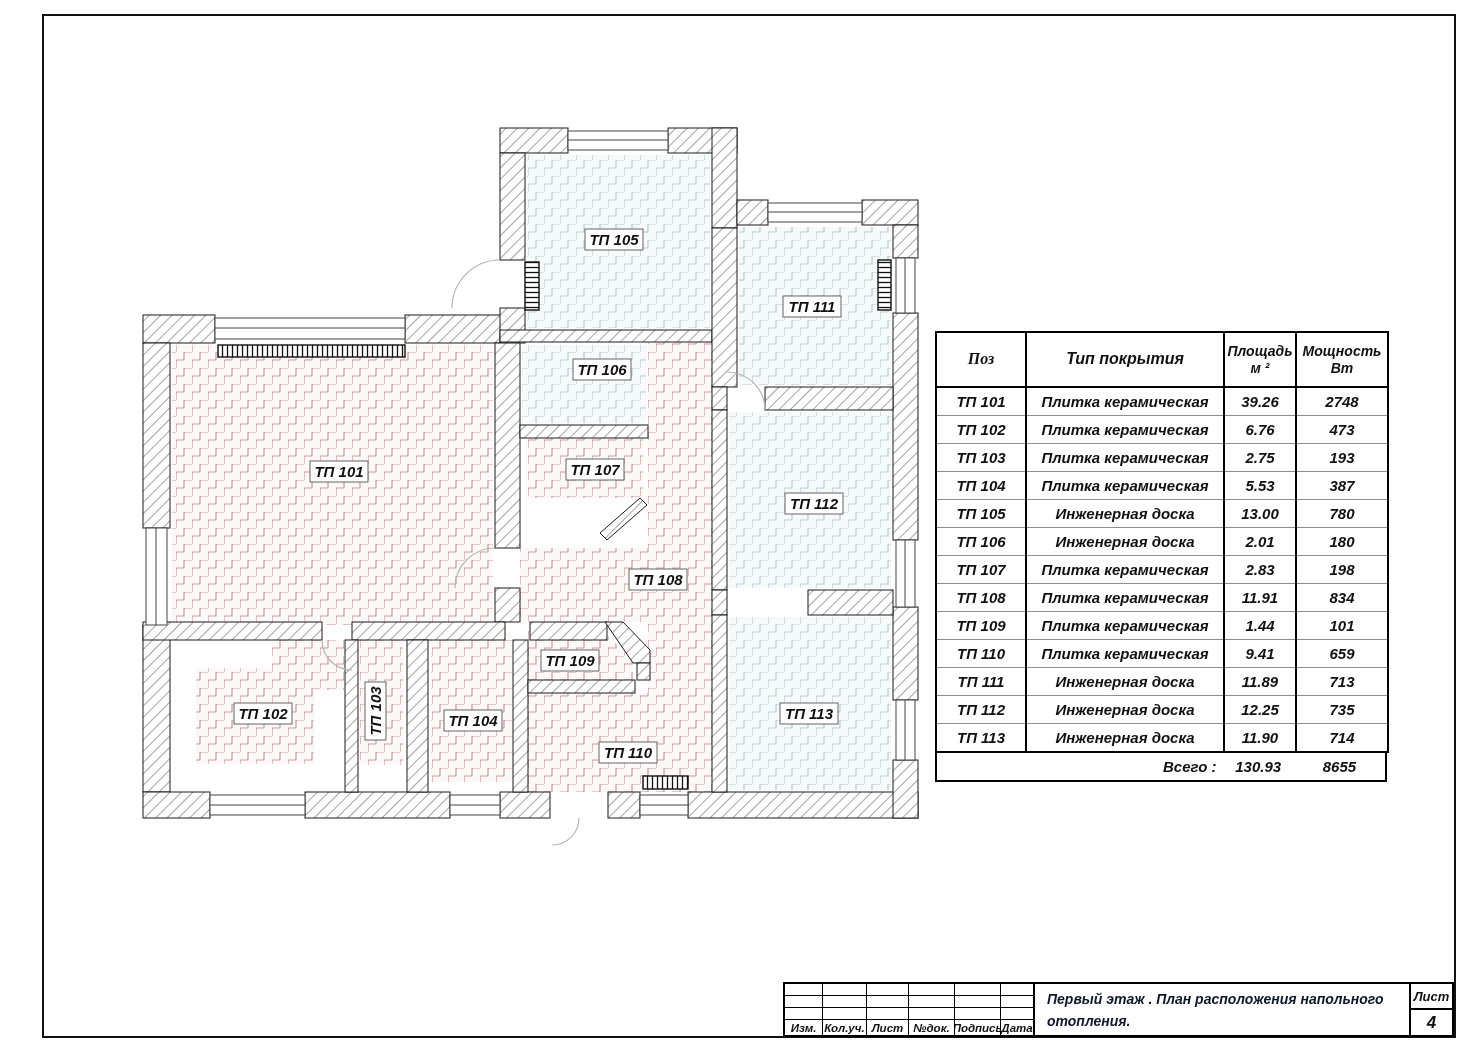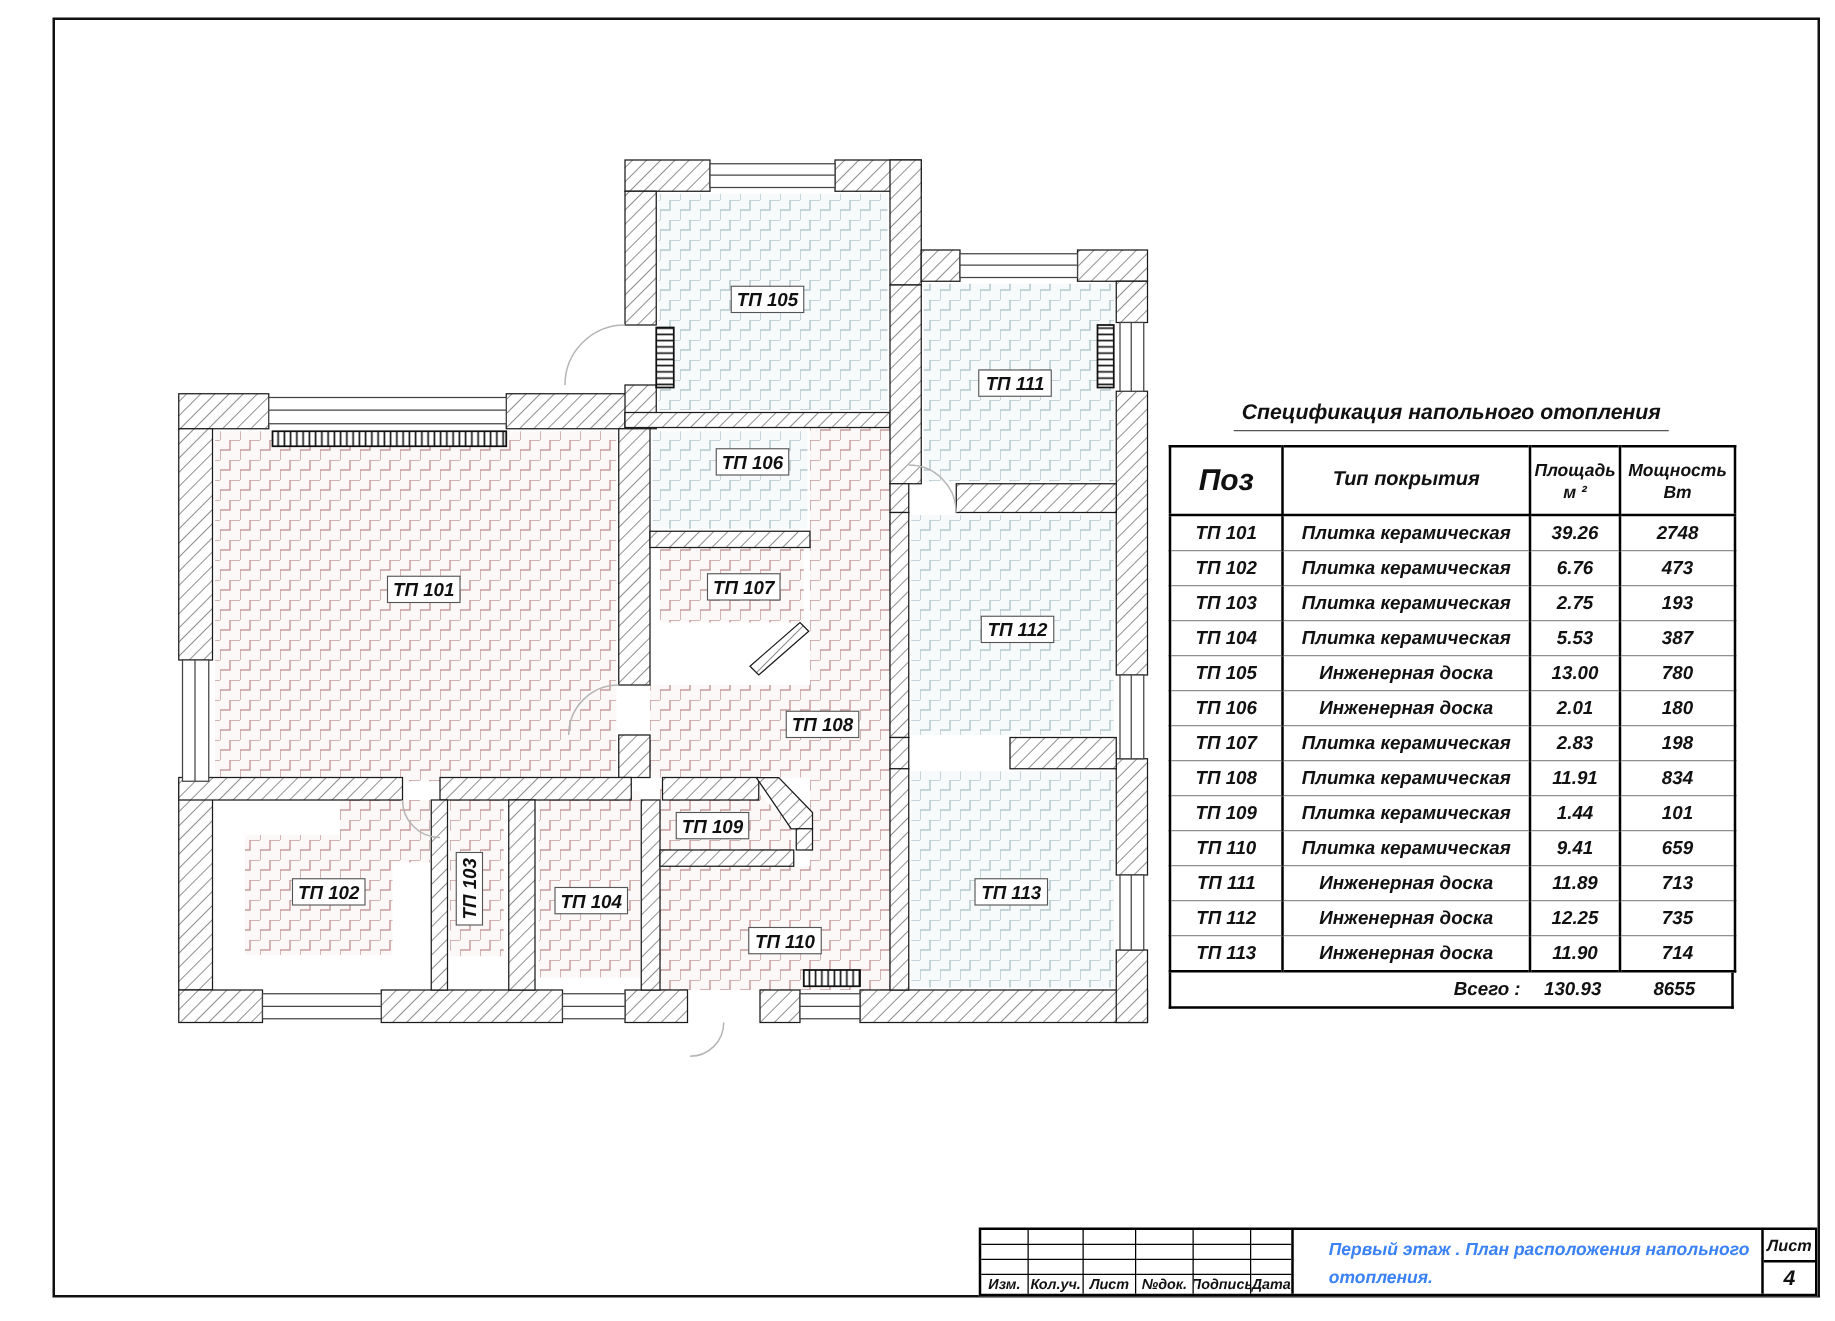--- a/index.html
+++ b/index.html
@@ -11,21 +11,21 @@
   .spec{position:absolute;left:935px;top:320px;width:452px;}
   .spec-title{text-align:center;font-size:17px;font-style:italic;font-weight:bold;color:#111;}
   .spec-title span{display:inline-block;border-bottom:1.5px solid #555;padding:0 6px 4px 6px;}
   table.spec-tbl{border-collapse:collapse;margin-top:11px;width:452px;table-layout:fixed;
                  border:2.5px solid #000;}
   table.spec-tbl col.c1{width:90px;} table.spec-tbl col.c2{width:198px;}
   table.spec-tbl col.c3{width:72px;} table.spec-tbl col.c4{width:92px;}
   table.spec-tbl th{border-right:2px solid #000;border-bottom:2px solid #000;
                     font-style:italic;color:#111;height:53px;vertical-align:middle;text-align:center;
                     padding:0;line-height:1.15;}
-  th.h-pos{font-size:24px;font-weight:bold;}
+  th.h-pos{font-size:16px;font-weight:bold;font-family:Liberation Serif, serif;}
   th.h-type{font-size:16px;font-weight:bold;border-radius:21px;}
   th.h-num{font-size:14px;font-weight:bold;}
   table.spec-tbl td{border-right:2px solid #000;border-top:1px solid #8f8f8f;
                     font-style:italic;font-weight:bold;color:#111;font-size:15px;
                     height:27px;text-align:center;vertical-align:middle;padding:0;}
   table.spec-tbl th:last-child,table.spec-tbl td:last-child{border-right:none;}
   .spec-total{display:flex;border:2.5px solid #000;border-top:none;height:27px;
               font-style:italic;font-weight:bold;font-size:15px;color:#111;align-items:center;}
   .spec-total .t-label{width:288px;text-align:right;padding-right:6px;box-sizing:border-box;}
   .spec-total .t-area{width:72px;text-align:center;}
@@ -35,22 +35,22 @@
   .tb{position:absolute;left:783px;top:982px;width:671px;height:55px;border:2.5px solid #000;
       display:flex;box-sizing:border-box;background:#fff;}
   .tb-grid{width:250px;border-right:2px solid #000;display:grid;box-sizing:border-box;
            grid-template-columns:38px 44px 42px 46px 46px 1fr;
            grid-template-rows:12px 12px 12px 1fr;}
   .tb-grid div{border-right:1px solid #000;border-bottom:1px solid #000;
                font-size:11.5px;font-style:italic;font-weight:bold;color:#111;
                display:flex;align-items:flex-end;justify-content:center;overflow:hidden;}
   .tb-grid div:nth-child(6n){border-right:none;}
   .tb-grid div.lastrow{border-bottom:none;padding-bottom:1px;}
-  .tb-title{flex:1;padding:5px 4px 0 28px;font-size:14px;font-style:italic;font-weight:bold;
-            color:#3b82f6;line-height:1.55;}
+  .tb-title{flex:1;padding:5px 4px 0 12px;font-size:14px;font-style:italic;font-weight:bold;
+            color:#0f172a;line-height:1.55;}
   .tb-sheet{width:43px;border-left:2px solid #000;display:flex;flex-direction:column;box-sizing:border-box;}
   .tb-sheet .s1{height:24px;border-bottom:2px solid #000;display:flex;align-items:center;justify-content:center;
                 font-size:13px;font-style:italic;font-weight:bold;color:#111;}
   .tb-sheet .s2{flex:1;display:flex;align-items:center;justify-content:center;
                 font-size:17px;font-style:italic;font-weight:bold;color:#111;}
 
   
   .plan{position:absolute;left:130px;top:105px;}
   .room-label{font-size:15px;font-style:italic;font-weight:bold;fill:#111;}
 </style>
@@ -264,23 +264,20 @@
         <text class="room-label" x="814" y="509" text-anchor="middle">ТП 112</text>
       </g>
       <g>
         <rect x="780" y="703" width="58" height="21" fill="#fff" stroke="#555" stroke-width="0.9"></rect>
         <text class="room-label" x="809" y="719" text-anchor="middle">ТП 113</text>
       </g>
     </g>
   </svg>
 
   <div class="spec">
-    <div class="spec-title">
-      <span>Спецификация напольного отопления</span>
-    </div>
     <table class="spec-tbl">
       <colgroup>
           <col class="c1">
           <col class="c2">
           <col class="c3">
           <col class="c4">
         </colgroup>
       <thead>
         <tr>
           <th class="h-pos">Поз</th>

